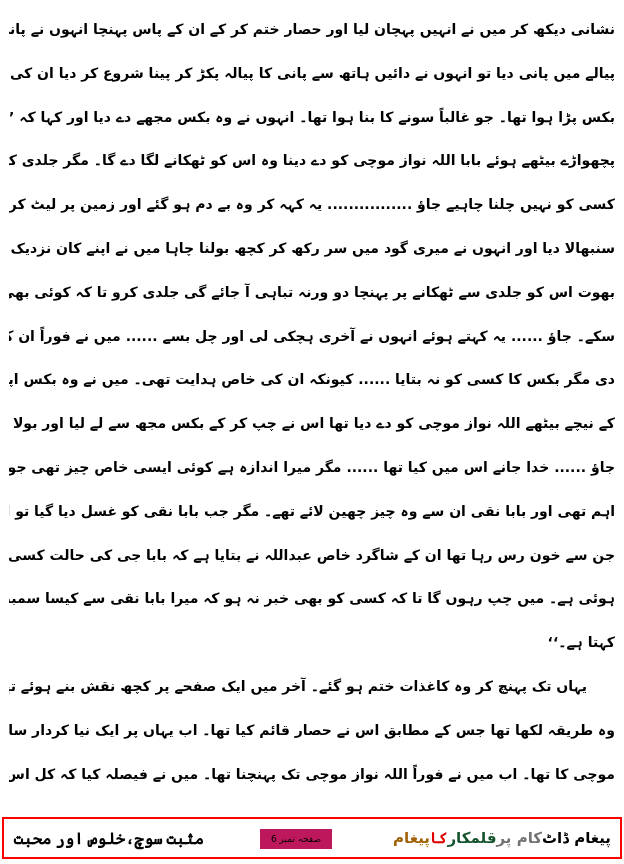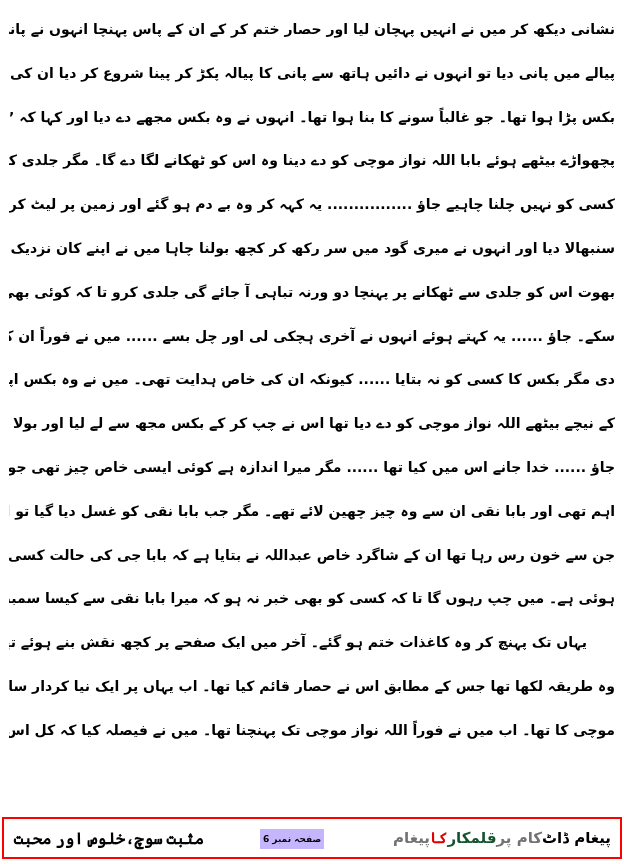--- a/index.html
+++ b/index.html
@@ -57,29 +57,29 @@
     direction: rtl;
     font-size: 15px;
     font-weight: 700;
     white-space: nowrap;
   }
   .footer-right span { unicode-bidi: embed; }
   .footer-badge {
     position: absolute;
     left: 256px;
     top: 10px;
-    width: 64px;
+    width: 72px;
     height: 20px;
-    background: #c4b5fd;
+    background: #be185d;
     display: flex;
     align-items: center;
     justify-content: center;
     direction: rtl;
     font-size: 9px;
-    font-weight: 700;
+    font-weight: 400;
     color: #000000;
   }
   .footer-left {
     position: absolute;
     left: 10px;
     top: 0;
     height: 100%;
     display: flex;
     align-items: center;
     direction: rtl;
@@ -104,31 +104,32 @@
       <div class="line">کسی کو نہیں چلنا چاہیے جاؤ ................ یہ کہہ کر وہ بے دم ہو گئے اور زمین پر لیٹ کر ہانپنے لگے۔ میں نے انہیں</div>
       <div class="line">سنبھالا دیا اور انہوں نے میری گود میں سر رکھ کر کچھ بولنا چاہا میں نے اپنے کان نزدیک کئے تو وہ کہہ رہے تھے</div>
       <div class="line">بھوت اس کو جلدی سے ٹھکانے پر پہنچا دو ورنہ تباہی آ جائے گی جلدی کرو تا کہ کوئی بھی بعد میں اسے حاصل نہ کر</div>
       <div class="line">سکے۔ جاؤ ...... یہ کہتے ہوئے انہوں نے آخری ہچکی لی اور چل بسے ...... میں نے فوراً ان کے مریدین کو اطلاع</div>
       <div class="line">دی مگر بکس کا کسی کو نہ بتایا ...... کیونکہ ان کی خاص ہدایت تھی۔ میں نے وہ بکس اپنی حویلی کے پیچھے نیم کے درخت</div>
       <div class="line">کے نیچے بیٹھے اللہ نواز موچی کو دے دیا تھا اس نے چپ کر کے بکس مجھ سے لے لیا اور بولا جاؤ ٹھیک ہے اب تم</div>
       <div class="line">جاؤ ...... خدا جانے اس میں کیا تھا ...... مگر میرا اندازہ ہے کوئی ایسی خاص چیز تھی جو کہ شیطانی طاقتوں کیلئے بہت</div>
       <div class="line">اہم تھی اور بابا نقی ان سے وہ چیز چھین لائے تھے۔ مگر جب بابا نقی کو غسل دیا گیا تو ان کے جسم پر بے شمار زخم تھے</div>
       <div class="line">جن سے خون رس رہا تھا ان کے شاگرد خاص عبداللہ نے بتایا ہے کہ بابا جی کی حالت کسی خاص مقابلے میں ایسی</div>
       <div class="line">ہوئی ہے۔ میں چپ رہوں گا تا کہ کسی کو بھی خبر نہ ہو کہ میرا بابا نقی سے کیسا سمبندھ تھا۔ مگر کیا پتہ آنے والا وقت کیا</div>
+      <div class="line no-justify">کہتا ہے۔‘‘</div>
       <div class="line indent">یہاں تک پہنچ کر وہ کاغذات ختم ہو گئے۔ آخر میں ایک صفحے پر کچھ نقش بنے ہوئے تھے اور بھوت رائے نے</div>
       <div class="line">وہ طریقہ لکھا تھا جس کے مطابق اس نے حصار قائم کیا تھا۔ اب یہاں پر ایک نیا کردار سامنے آیا تھا وہ اللہ نواز</div>
       <div class="line">موچی کا تھا۔ اب میں نے فوراً اللہ نواز موچی تک پہنچنا تھا۔ میں نے فیصلہ کیا کہ کل اس کے بارے میں معلوم</div>
     </div>
 
   <div class="footer">
     <div class="footer-right">
 
     <span style="color: #000000;">پیغام ڈاٹ </span>
         <span style="color: #737373;">کام پر </span>
         <span style="color: #14532d;">قلمکار</span>
         <span style="color: rgb(224, 0, 0); font-family: Liberation Serif, serif;"> کا </span>
-        <span style="color: #737373;">پیغام</span>
+        <span style="color: #a16207;">پیغام</span>
       </div>
     <div class="footer-badge">صفحہ نمبر 6</div>
     <div class="footer-left">مثبت سوچ،خلوص اور محبت</div>
   </div>
 
 </div>
 
 </body></html>

